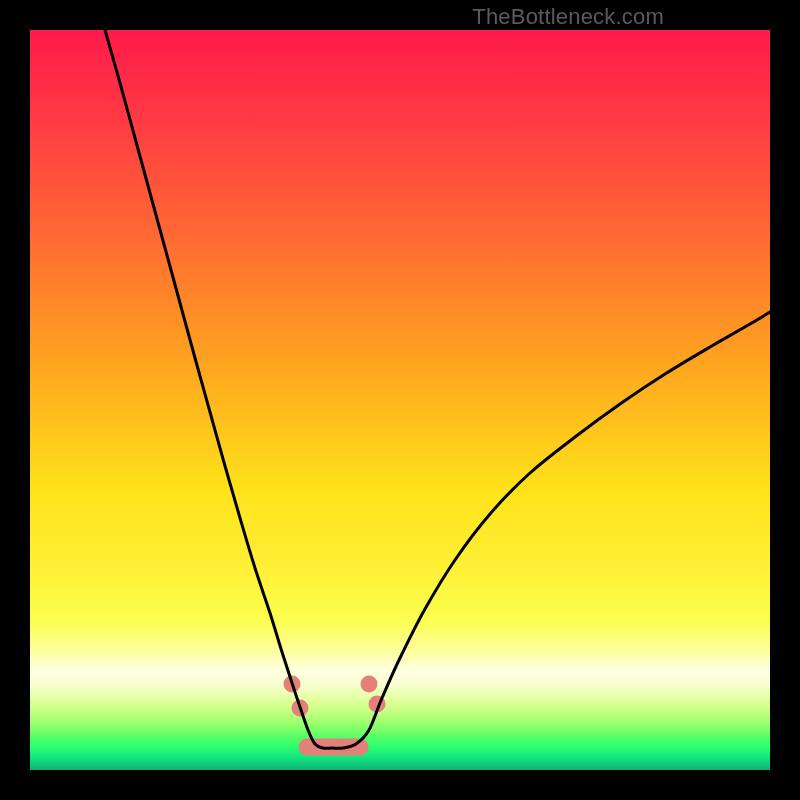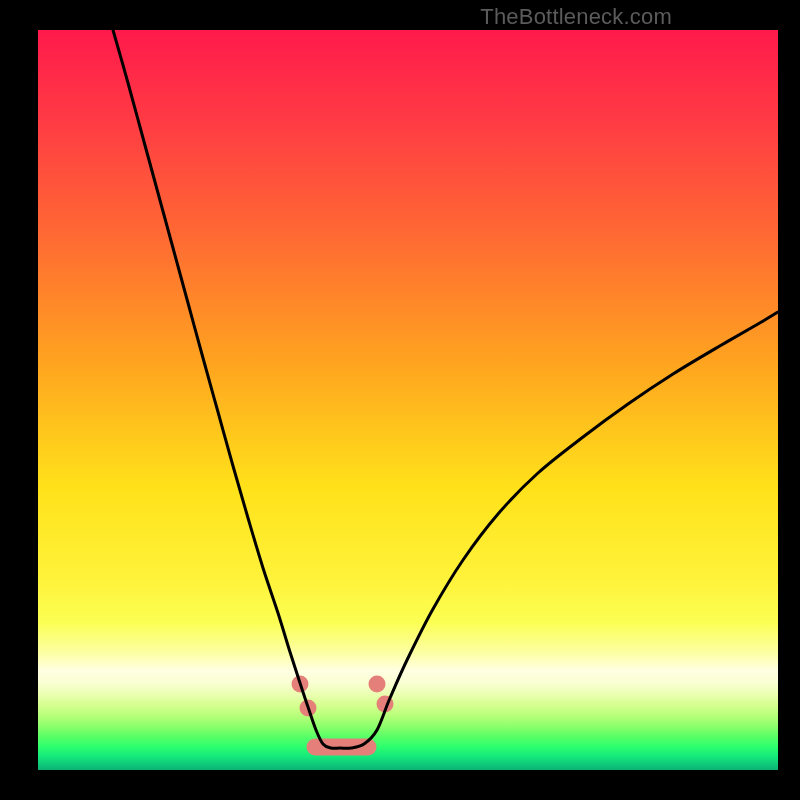--- a/index.html
+++ b/index.html
@@ -7,21 +7,21 @@
     padding: 0;
     width: 800px;
     height: 800px;
     overflow: hidden;
     background: #000;
     font-family: Arial, Helvetica, sans-serif;
   }
   .frame {
     position: absolute;
     top: 0;
-    left: 8px;
+    left: 0;
     width: 676px;
     height: 800px;
     background: #000;
     text-align: right;
   }
   .plot {
     position: absolute;
     top: 30px;
     left: 30px;
     width: 740px;

